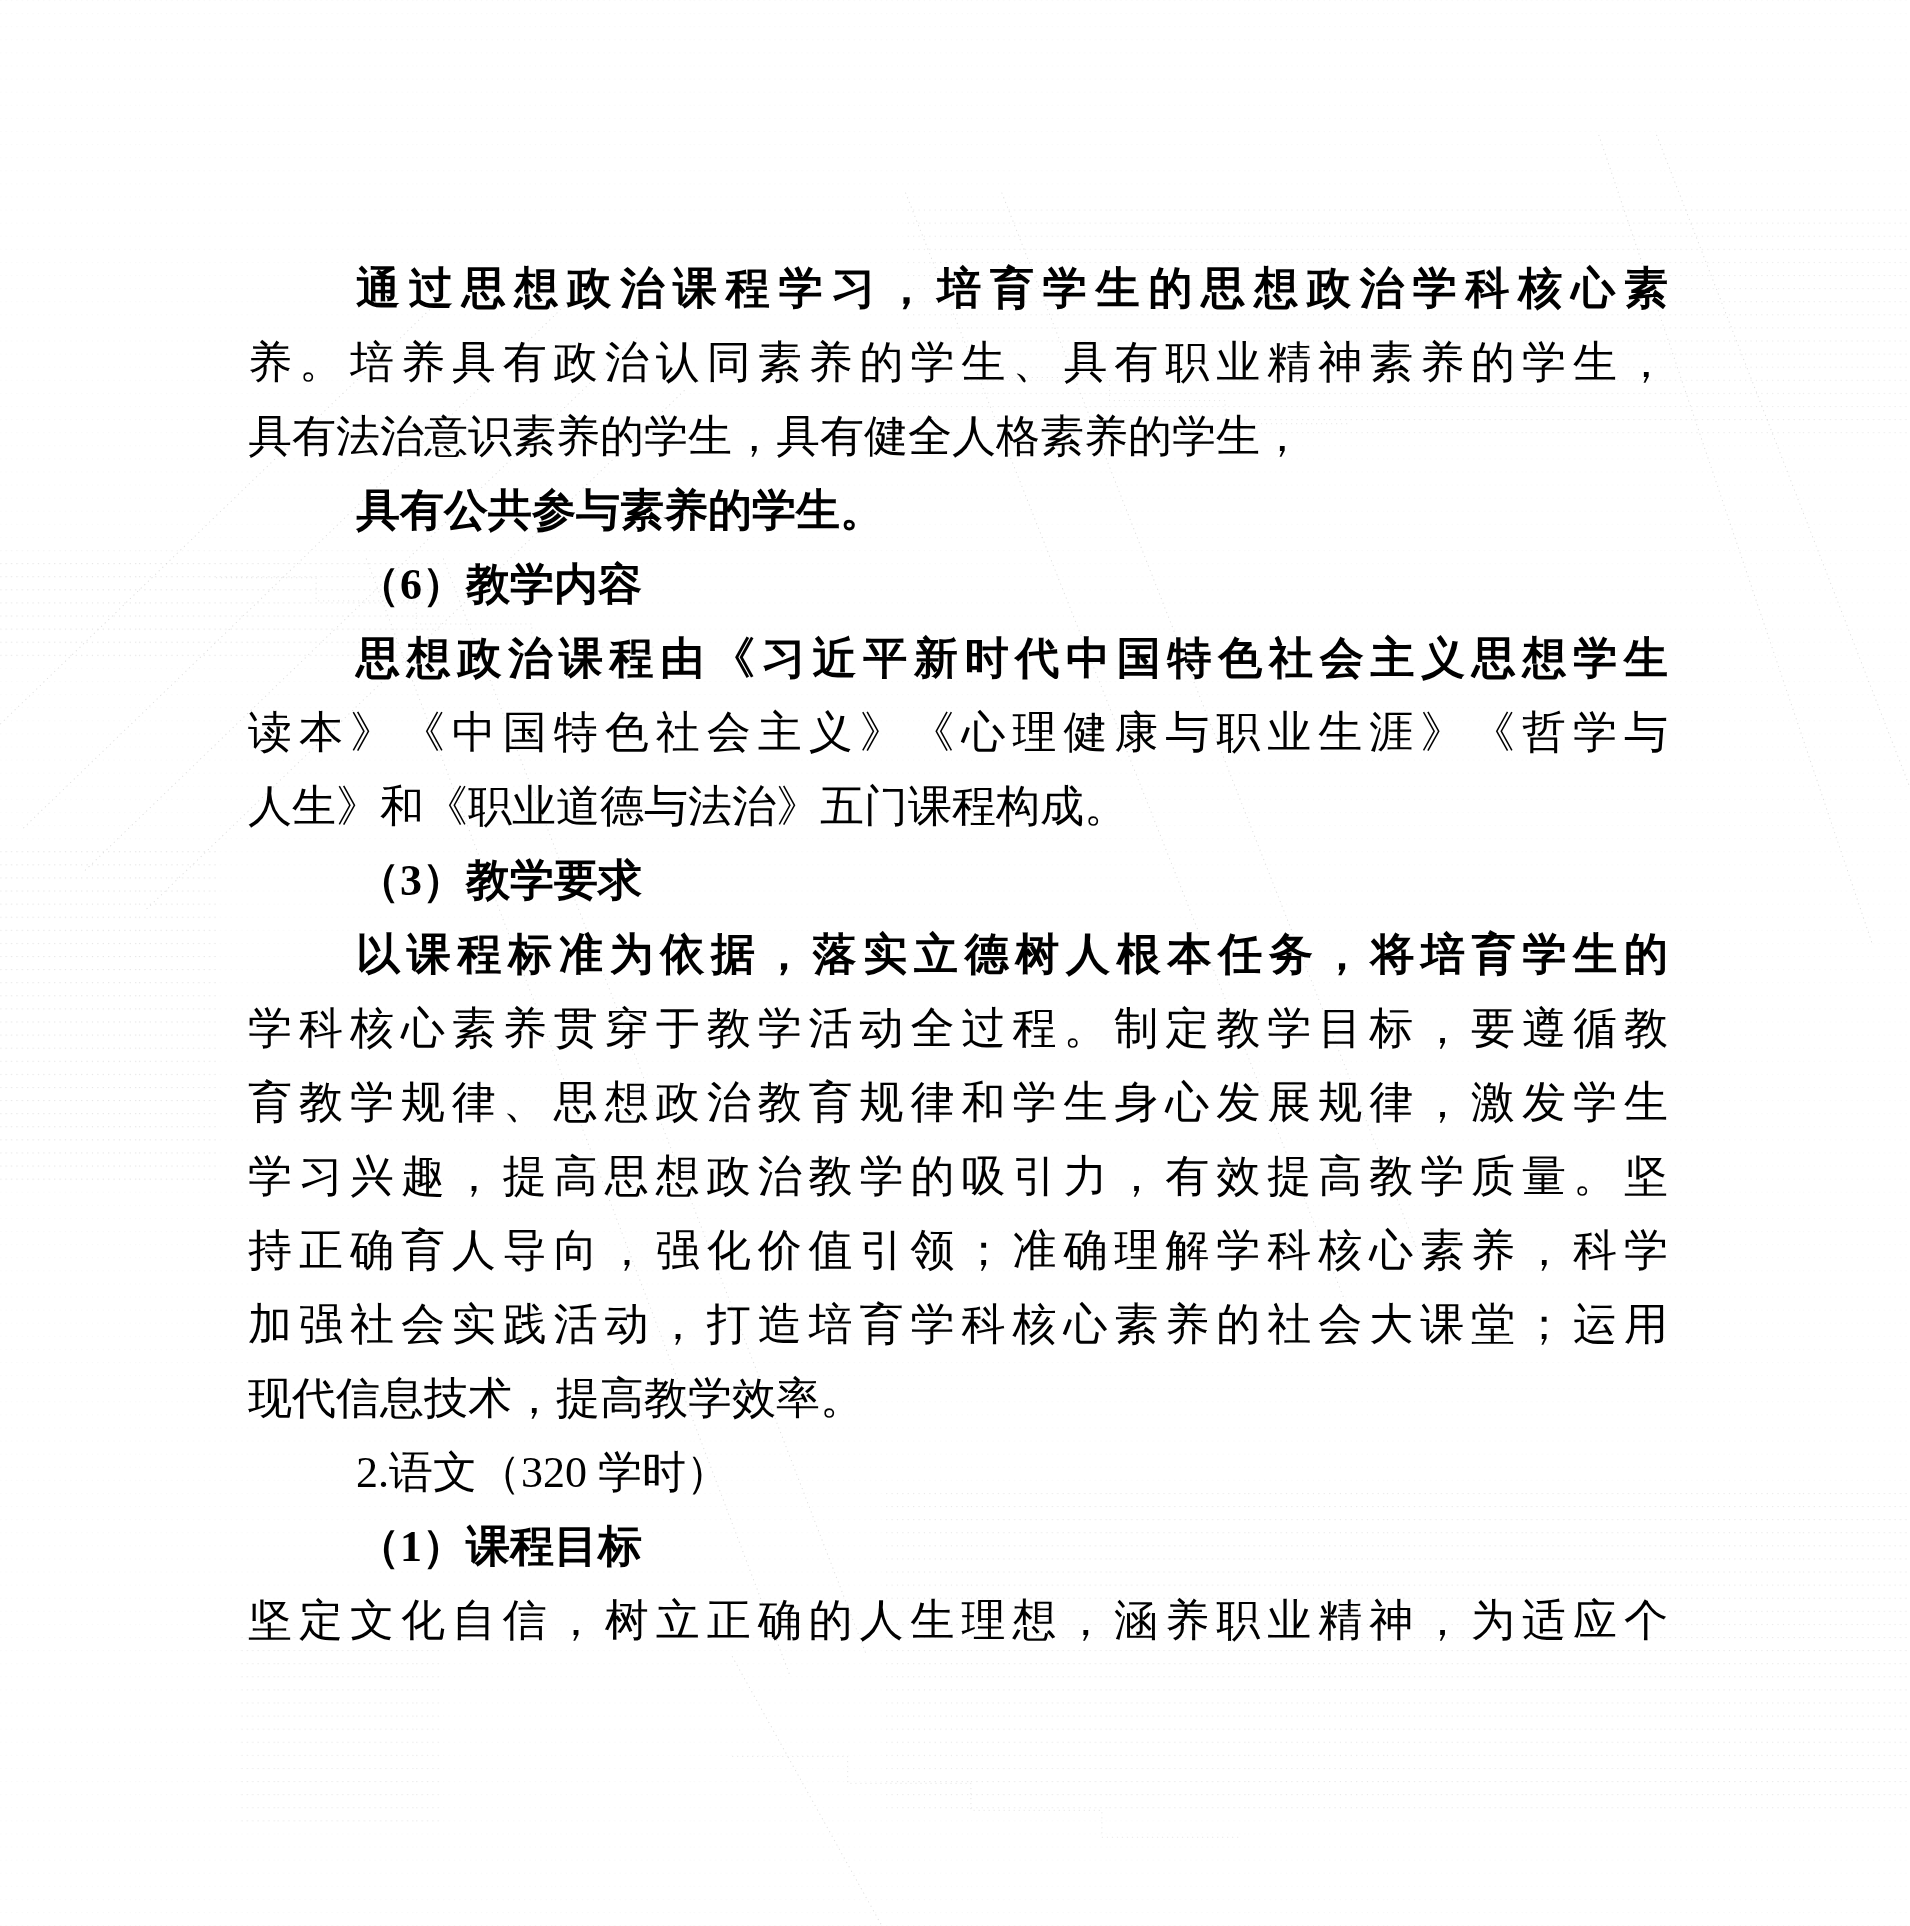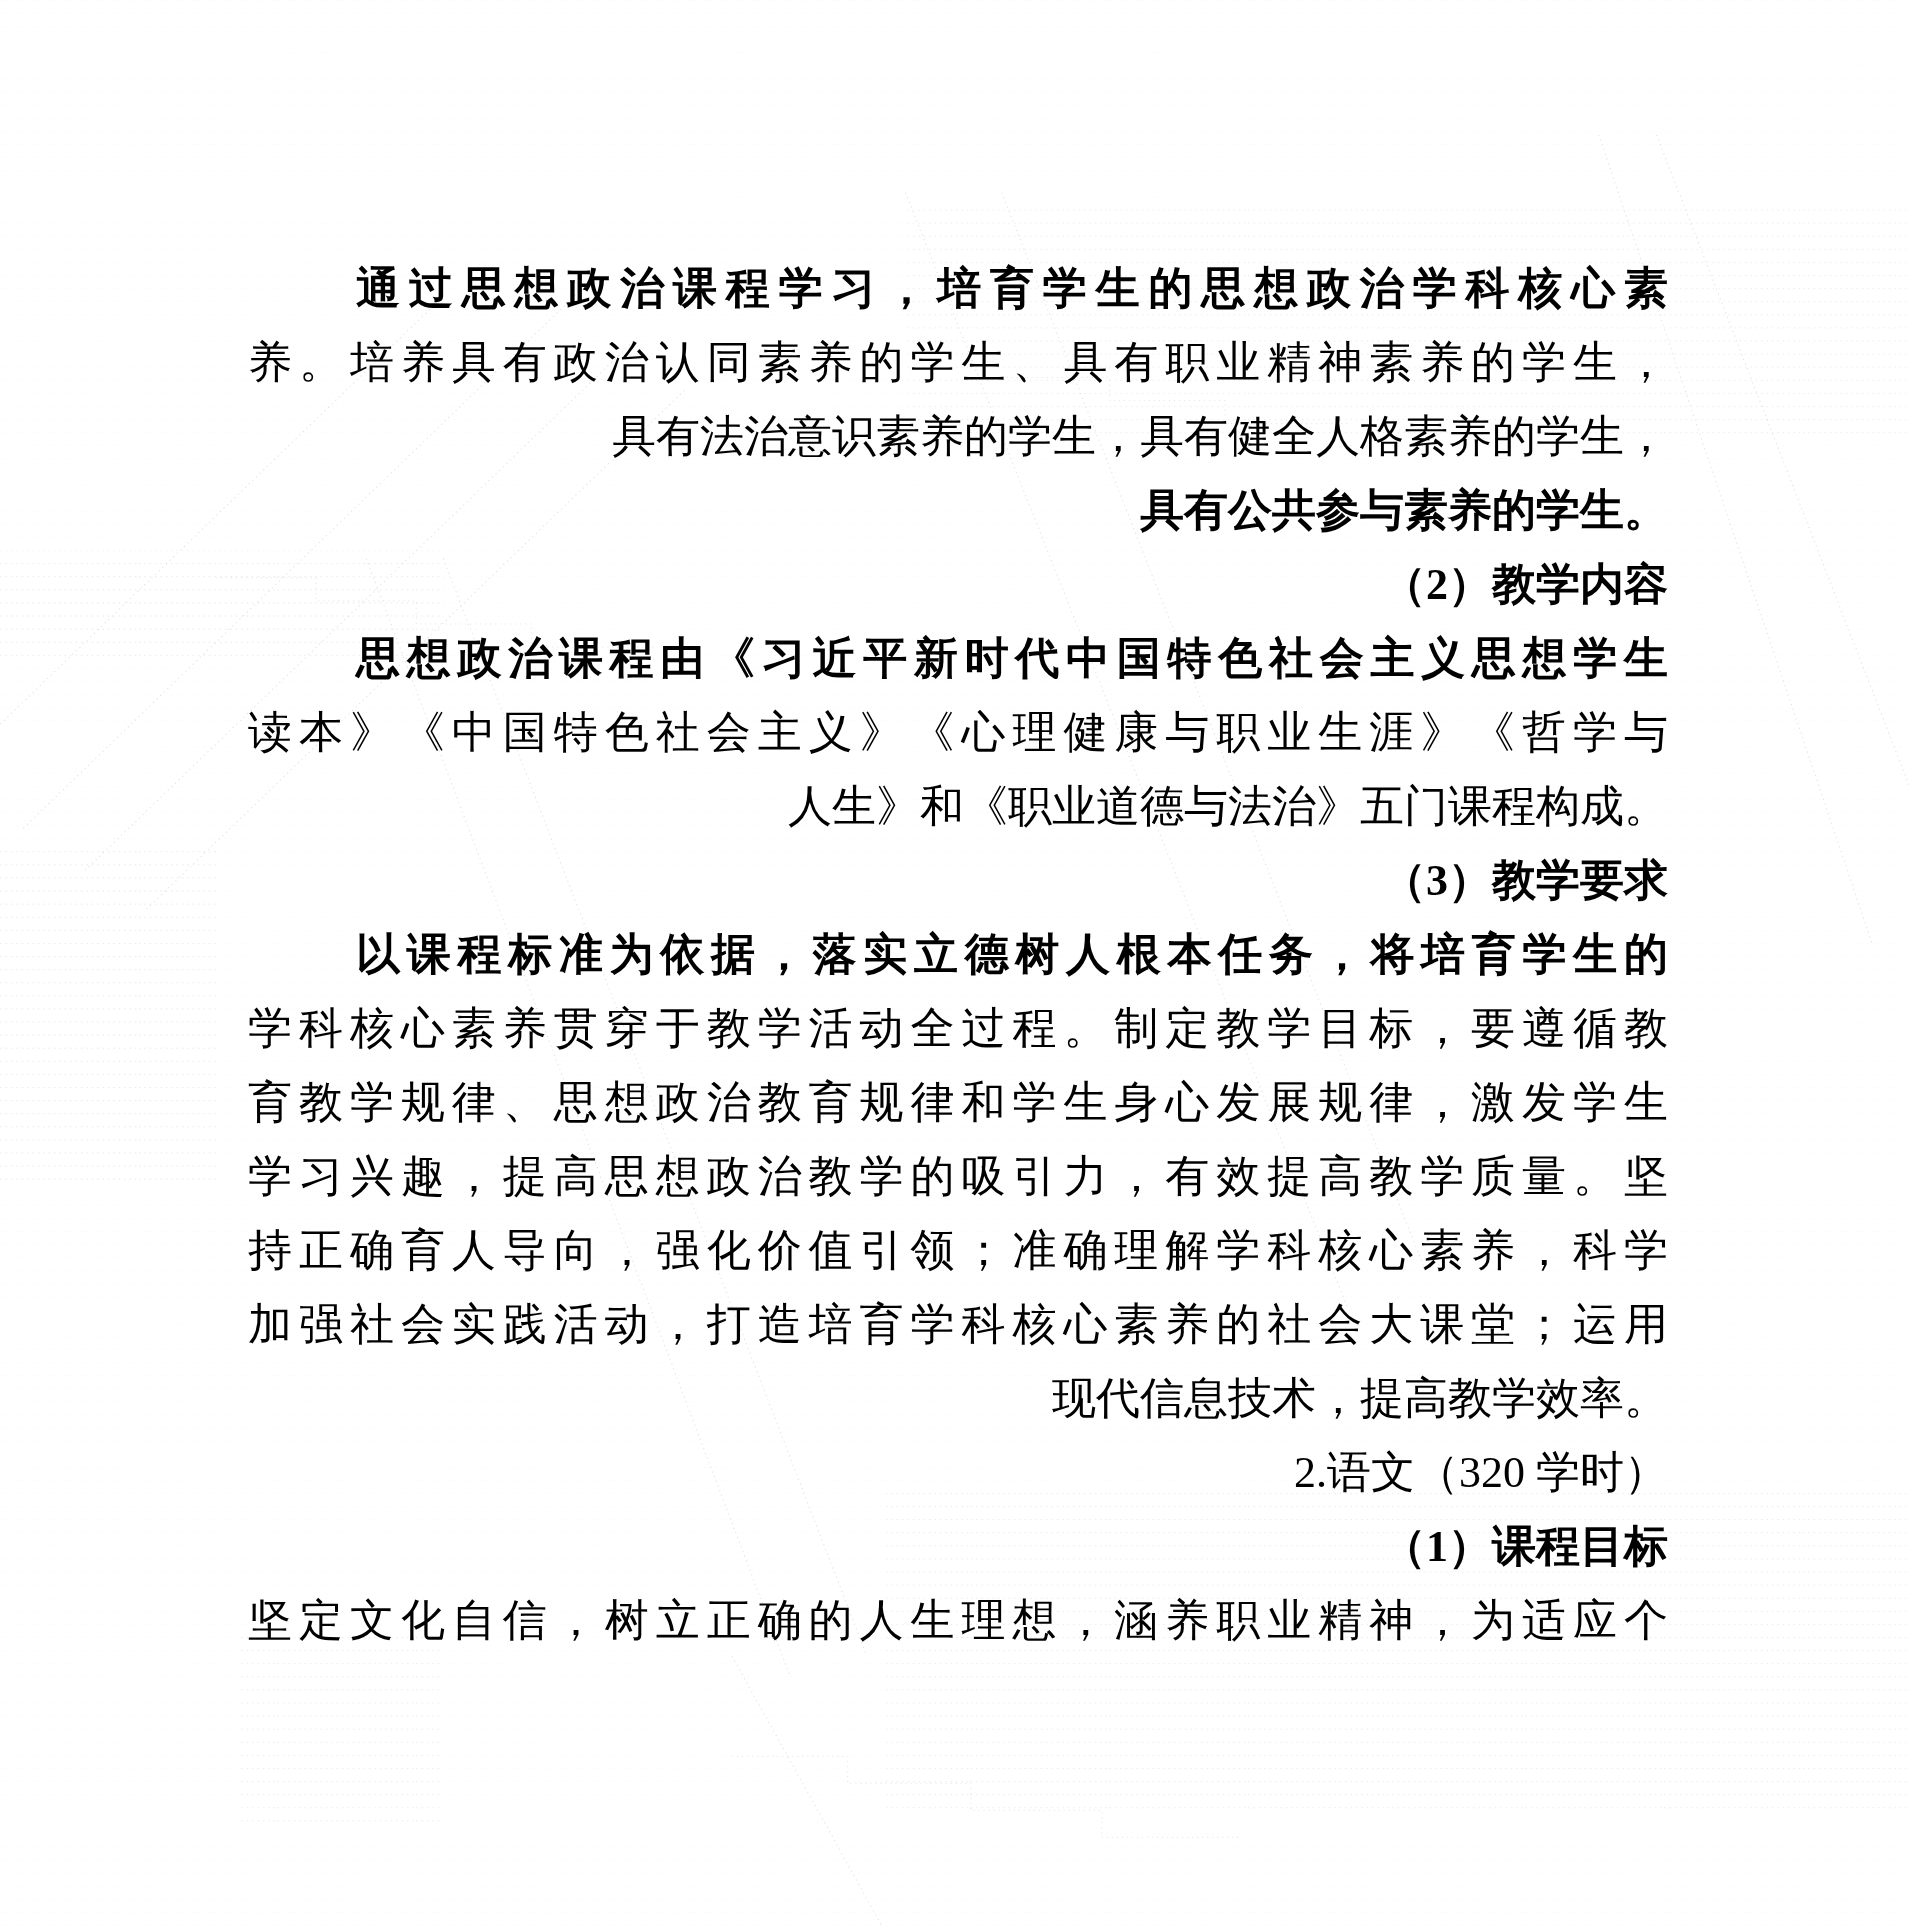--- a/index.html
+++ b/index.html
@@ -34,21 +34,20 @@
     width: 1420px;
     z-index: 1;
     color: #000000;
     font-size: 44px;
   }
   .line {
     height: 74px;
     line-height: 74px;
     white-space: nowrap;
     letter-spacing: 0;
-    text-align: right;
   }
   .line.jst {
     white-space: normal;
     text-align: justify;
     text-align-last: justify;
     text-justify: inter-character;
     overflow: hidden;
   }
   .line.ind {
     padding-left: 108px;
@@ -107,21 +106,21 @@
       <path d="M 1900 4560 h 300 v 70 h 320 v 70 h 340 v 70 h 360"></path>
       <path d="M 2600 980 h 280 v 60 h 300 v 60 h 320"></path>
     </g>
   </svg>
 
   <div class="doc-body" id="doc-body">
       <div class="line ind jst">通过思想政治课程学习，培育学生的思想政治学科核心素</div>
       <div class="line jst">养。培养具有政治认同素养的学生、具有职业精神素养的学生，</div>
       <div class="line">具有法治意识素养的学生，具有健全人格素养的学生，</div>
       <div class="line ind">具有公共参与素养的学生。</div>
-      <div class="line ind">（2）教学内容</div>
+      <div class="line ind">（6）教学内容</div>
       <div class="line ind jst">思想政治课程由《习近平新时代中国特色社会主义思想学生</div>
       <div class="line jst">读本》《中国特色社会主义》《心理健康与职业生涯》《哲学与</div>
       <div class="line">人生》和《职业道德与法治》五门课程构成。</div>
       <div class="line ind">（3）教学要求</div>
       <div class="line ind jst">以课程标准为依据，落实立德树人根本任务，将培育学生的</div>
       <div class="line jst">学科核心素养贯穿于教学活动全过程。制定教学目标，要遵循教</div>
       <div class="line jst">育教学规律、思想政治教育规律和学生身心发展规律，激发学生</div>
       <div class="line jst">学习兴趣，提高思想政治教学的吸引力，有效提高教学质量。坚</div>
       <div class="line jst">持正确育人导向，强化价值引领；准确理解学科核心素养，科学</div>
       <div class="line jst">加强社会实践活动，打造培育学科核心素养的社会大课堂；运用</div>

